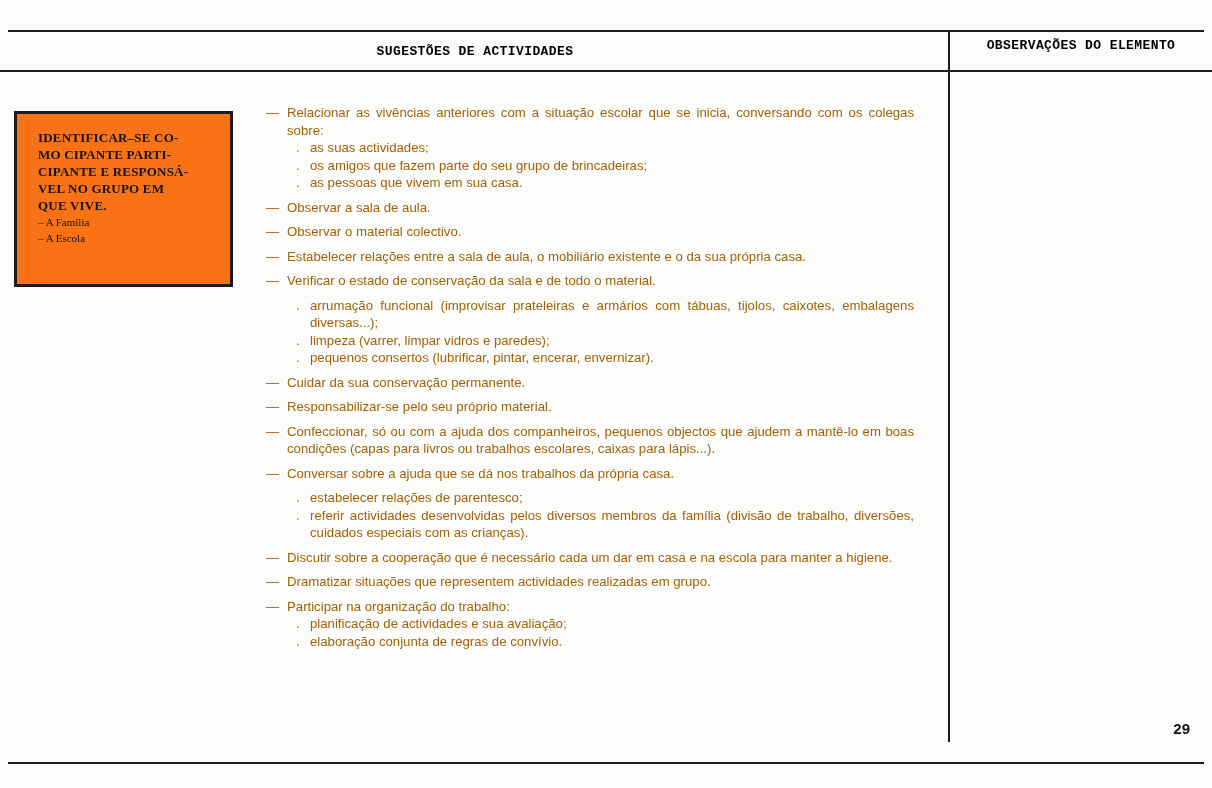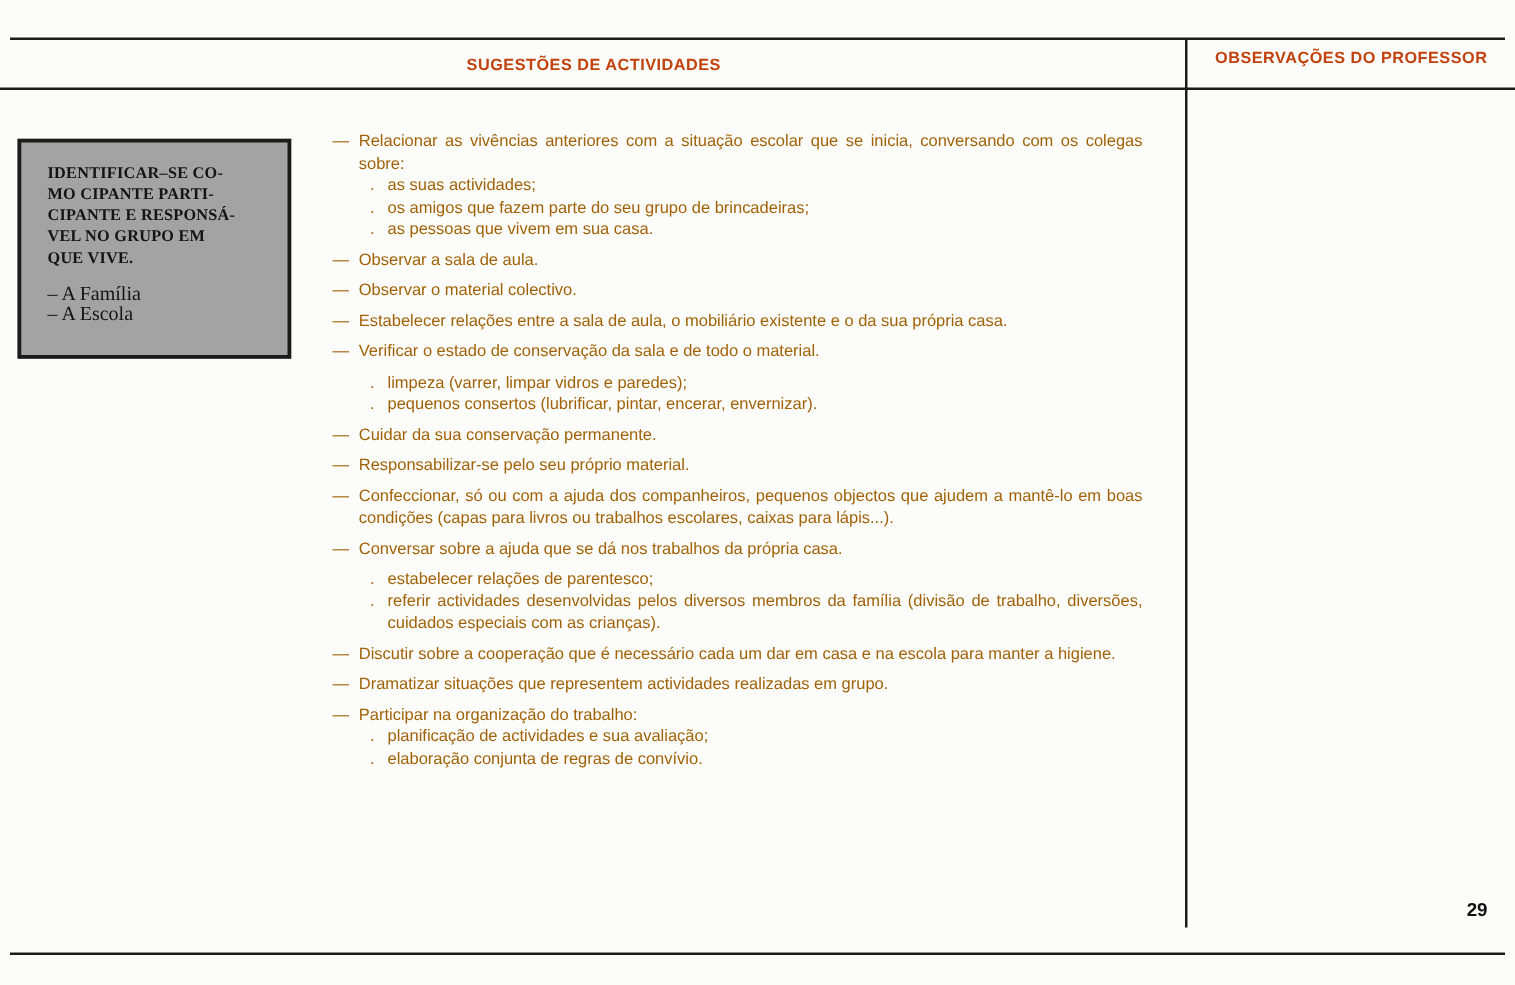--- a/index.html
+++ b/index.html
@@ -6,51 +6,51 @@
   html,body { width:1212px; height:788px; }
   body { font-family:"Liberation Sans", sans-serif; background:#e9e9e7; }
   .page { position:relative; width:1212px; height:788px; background:#fcfcfa; overflow:hidden; color:#141414; }
 
   .rule { position:absolute; background:#1c1c1c; }
   .rule-top    { left:8px;  width:1196px; top:30px;  height:2px; }
   .rule-header { left:0;    width:1212px; top:70px;  height:2px; }
   .rule-bottom { left:8px;  width:1196px; top:762px; height:2px; }
   .divider { position:absolute; left:948px; top:31px; width:2px; height:711px; background:#1c1c1c; }
 
-  .hdr { position:absolute; font-family:Liberation Sans, sans-serif; font-weight:700;
-         font-size:13px; letter-spacing:0.4px; color:#c2410c; }
+  .hdr { position:absolute; font-family:Liberation Mono, monospace; font-weight:700;
+         font-size:13px; letter-spacing:0.4px; color:#000000; }
   .hdr-left  { left:0;     width:950px; top:44px; text-align:center; }
   .hdr-right { left:952px; width:258px; top:38px; text-align:center; }
 
   .side-box { position:absolute; left:14px; top:111px; width:219px; min-height:176px;
               border:3px solid #1b1b1b; padding:15px 12px 24px 21px;
-              font-family:"Liberation Serif", serif; background:#a3a3a3; }
+              font-family:"Liberation Serif", serif; background:#f97316; }
   .box-title { font-weight:700; font-size:13px; line-height:17px; letter-spacing:0.2px; }
-  .box-subjects { margin-top:14px; font-size:16px; line-height:16px; }
+  .box-subjects { font-size:11px; line-height:16px; }
 
   .activities { position:absolute; left:266px; top:104px; width:648px;
                 font-size:13.2px; line-height:17.5px; color:#a16207; }
   .activity { margin-bottom:7px; }
   .activity-text { padding-left:21px; text-indent:-21px; text-align:justify; }
   .dash { display:inline-block; width:21px; text-indent:0; }
   .sub  { margin-left:30px; padding-left:14px; text-indent:-14px; text-align:justify; }
   .dot  { display:inline-block; width:14px; text-indent:0; }
 
   .page-number { position:absolute; left:1130px; width:60px; top:720px; text-align:right;
                  font-weight:700; font-size:15px; color:#111; }
 </style>
 </head>
 <body>
 
 <div class="page">
 
   <div class="rule rule-top"></div>
 
   <div class="hdr hdr-left">SUGESTÕES DE ACTIVIDADES</div>
-  <div class="hdr hdr-right">OBSERVAÇÕES DO PROFESSOR</div>
+  <div class="hdr hdr-right">OBSERVAÇÕES DO ELEMENTO</div>
 
   <div class="rule rule-header"></div>
   <div class="divider"></div>
 
   <div class="side-box">
     <div class="box-title">
         <div>IDENTIFICAR–SE CO-</div>
         <div>MO CIPANTE PARTI-</div>
         <div>CIPANTE E RESPONSÁ-</div>
         <div>VEL NO GRUPO EM</div>
@@ -75,20 +75,21 @@
       <div class="activity">
         <div class="activity-text"><span class="dash">—</span>Observar o material colectivo.</div>
       </div>
       <div class="activity">
         <div class="activity-text"><span class="dash">—</span>Estabelecer relações entre a sala de aula, o mobiliário existente e o da sua própria casa.</div>
       </div>
       <div class="activity">
         <div class="activity-text"><span class="dash">—</span>Verificar o estado de conservação da sala e de todo o material.</div>
       </div>
       <div class="activity">
+        <div class="sub"><span class="dot">.</span>arrumação funcional (improvisar prateleiras e armários com tábuas, tijolos, caixotes, embalagens diversas...);</div>
         <div class="sub"><span class="dot">.</span>limpeza (varrer, limpar vidros e paredes);</div>
         <div class="sub"><span class="dot">.</span>pequenos consertos (lubrificar, pintar, encerar, envernizar).</div>
       </div>
       <div class="activity">
         <div class="activity-text"><span class="dash">—</span>Cuidar da sua conservação permanente.</div>
       </div>
       <div class="activity">
         <div class="activity-text"><span class="dash">—</span>Responsabilizar-se pelo seu próprio material.</div>
       </div>
       <div class="activity">

